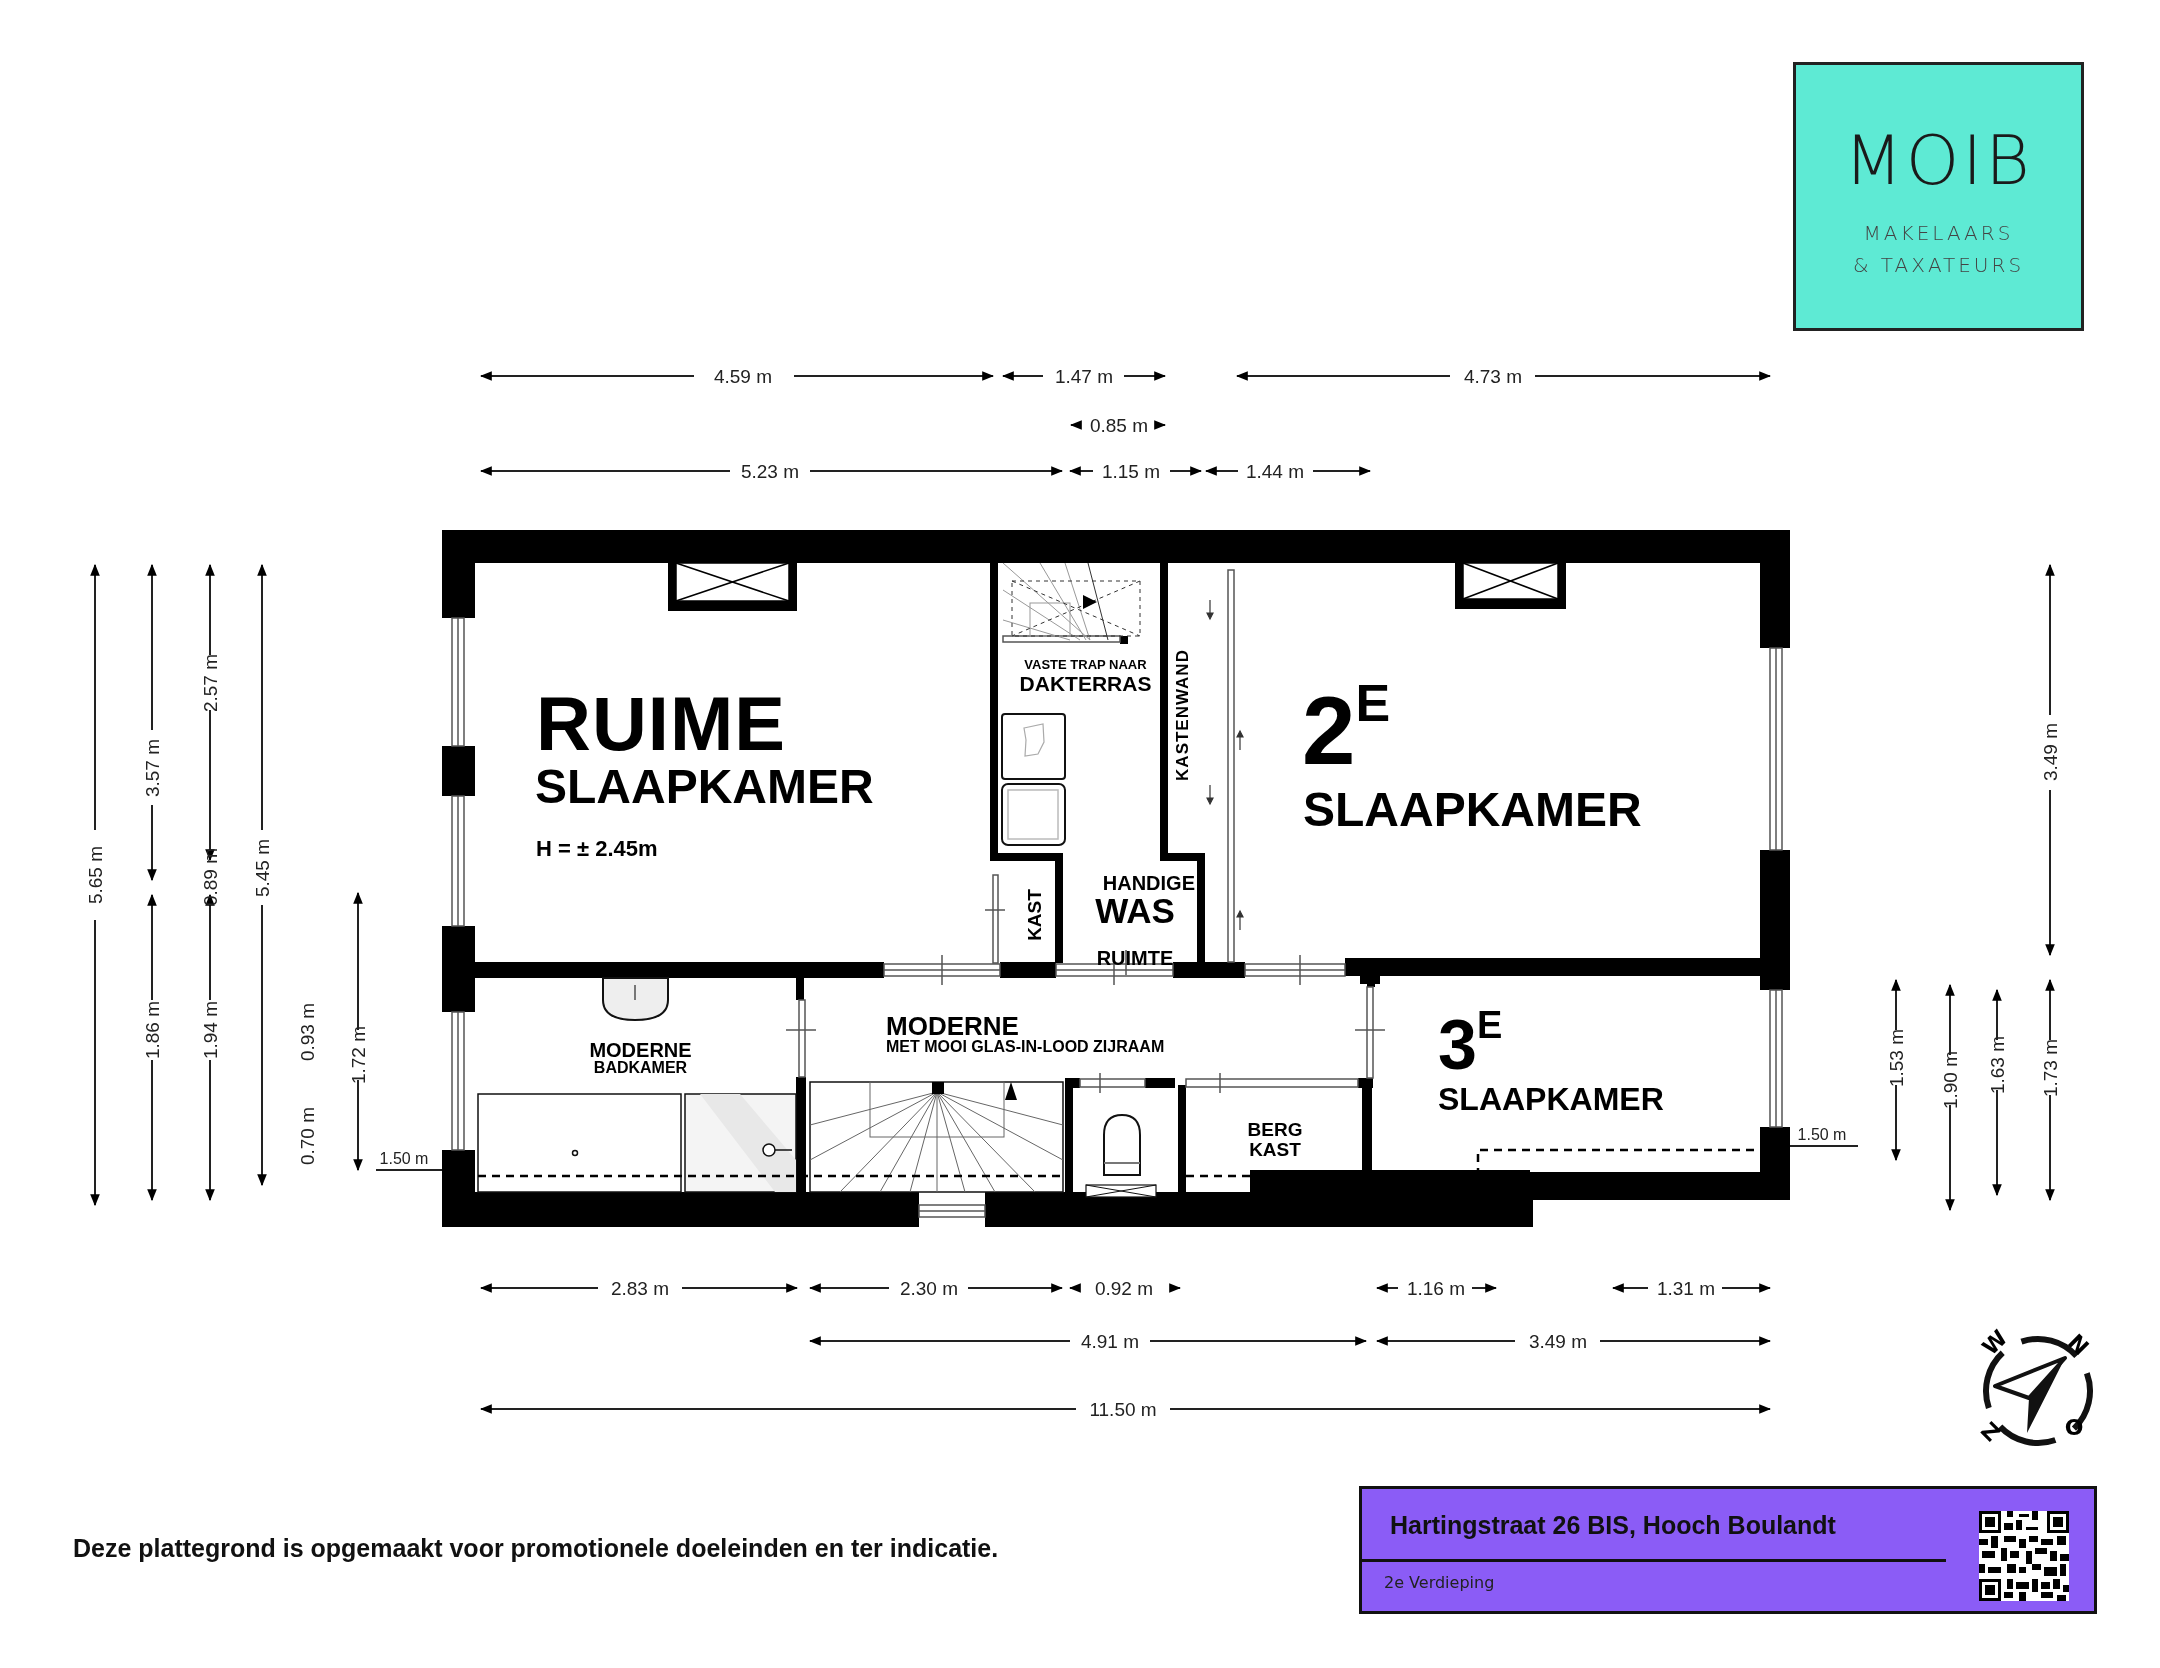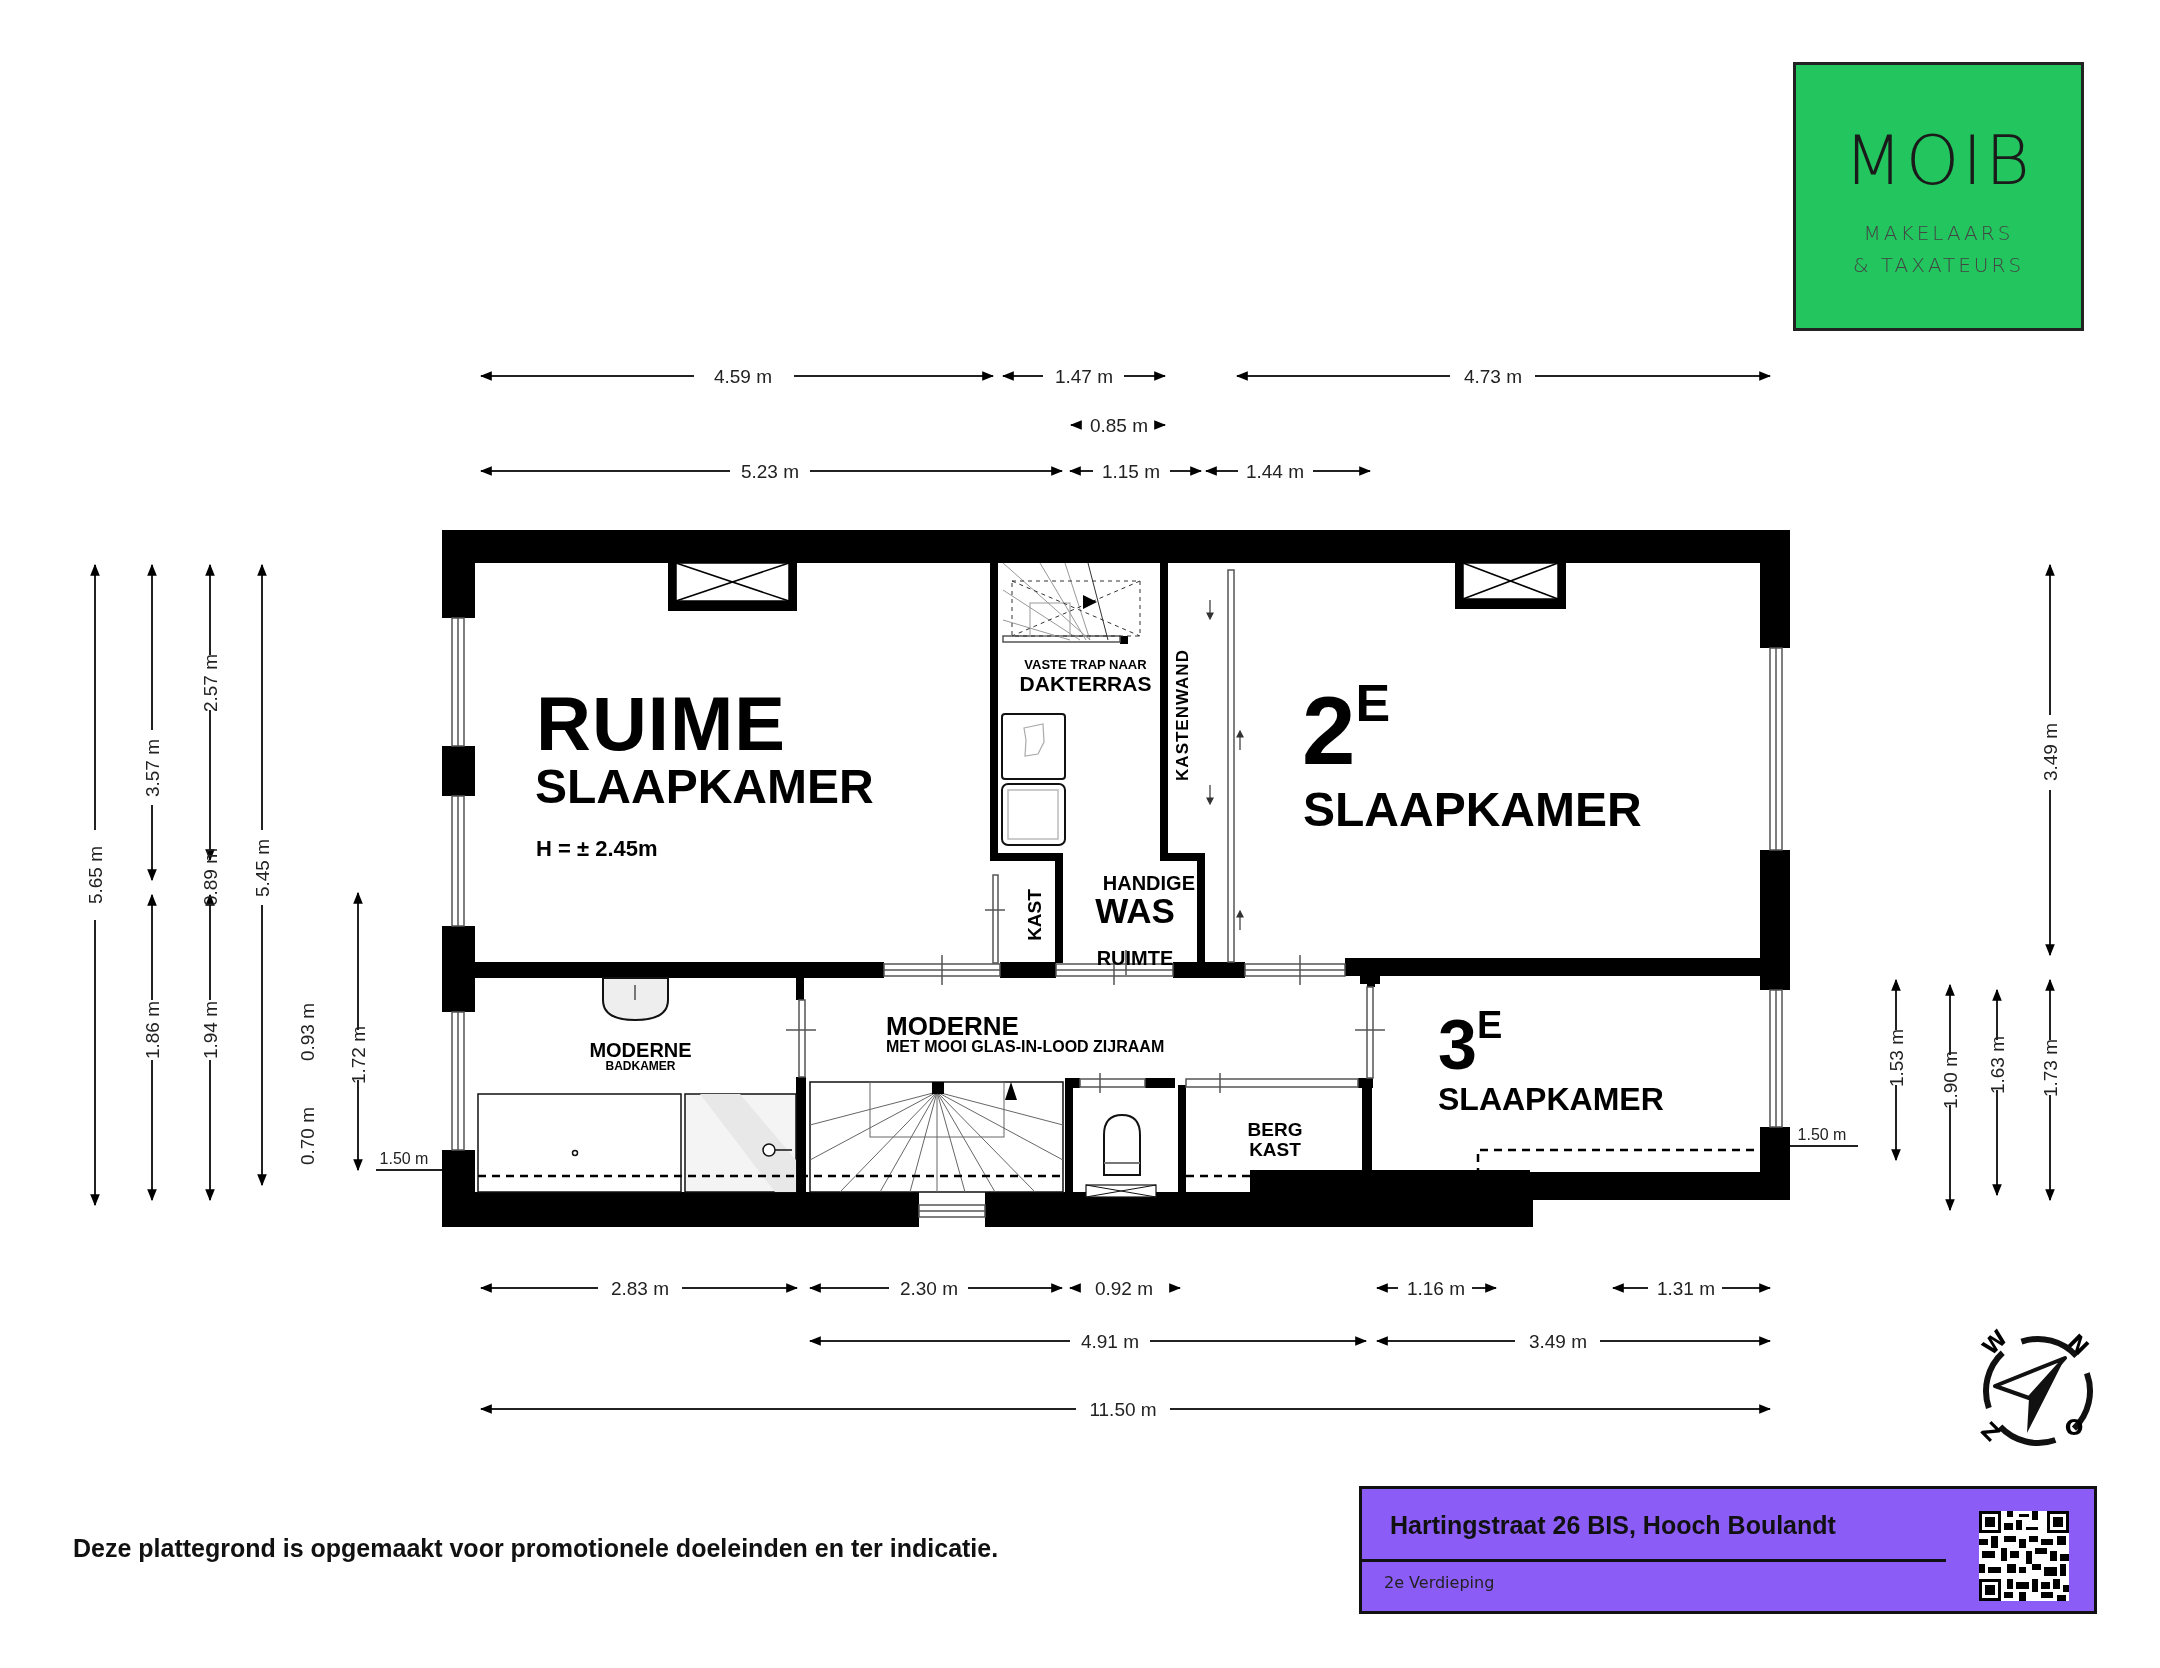--- a/index.html
+++ b/index.html
@@ -1,20 +1,20 @@
 <!DOCTYPE html>
 <html><head>
 <meta charset="utf-8">
 <style>
   html, body { margin:0; padding:0; background:#ffffff; }
   body { width:2160px; height:1668px; position:relative; overflow:hidden;
          font-family:"Liberation Sans", "DejaVu Sans", sans-serif; color:#000; }
   svg.plan { position:absolute; left:0; top:0; }
   .logo-box { position:absolute; left:1793px; top:62px; width:291px; height:269px;
-              border:3px solid #222; box-sizing:border-box; background:#22c55e; }
+              border:3px solid #222; box-sizing:border-box; background:#5eead4; }
   .logo-main { position:absolute; left:0; right:0; top:62px; text-align:center;
                font-family:"DejaVu Sans", sans-serif; font-weight:200; font-size:68px;
                letter-spacing:3px; color:#1a1a1a; line-height:1; }
   .logo-sub { position:absolute; left:0; right:0; text-align:center;
               font-family:"DejaVu Sans", sans-serif; font-weight:200; font-size:20px;
               letter-spacing:3px; color:#444; line-height:1; }
   .disclaimer { position:absolute; left:73px; top:1532px; font-weight:bold; font-size:25px;
                 line-height:33px; color:#111; }
   .info-box { position:absolute; left:1359px; top:1486px; width:738px; height:128px;
               border:3px solid #111; box-sizing:border-box; background:#8b5cf6; }
@@ -337,21 +337,21 @@
 <div style="position:absolute;left:1035px;top:915px;transform:translate(-50%,-50%) rotate(-90deg);font-weight:bold;font-size:19px;white-space:nowrap">KAST</div>
 
 <div style="position:absolute;left:1075px;top:873px;width:120px;text-align:right;font-weight:bold;font-size:20px;line-height:1">HANDIGE</div>
 <div style="position:absolute;left:1075px;top:893px;width:120px;text-align:center;font-weight:bold;font-size:35px;line-height:1">WAS</div>
 <div style="position:absolute;left:1075px;top:948px;width:120px;text-align:center;font-weight:bold;font-size:20px;line-height:1">RUIMTE</div>
 
 <div style="position:absolute;left:1302px;top:683px;font-weight:bold;font-size:96px;line-height:1"><span>2</span><span style="font-size:52px;vertical-align:top;position:relative;top:-6px">E</span></div>
 <div style="position:absolute;left:1303px;top:786px;font-weight:bold;font-size:48px;line-height:1">SLAAPKAMER</div>
 
 <div style="position:absolute;left:573px;top:1040px;width:135px;text-align:center;font-weight:bold;font-size:20px;line-height:1">MODERNE</div>
-<div style="position:absolute;left:573px;top:1060px;width:135px;text-align:center;font-weight:bold;font-size:12px;line-height:1">BADKAMER</div>
+<div style="position:absolute;left:573px;top:1060px;width:135px;text-align:center;font-weight:bold;font-size:16px;line-height:1">BADKAMER</div>
 
 <div style="position:absolute;left:886px;top:1013px;font-weight:bold;font-size:26px;line-height:1">MODERNE</div>
 <div style="position:absolute;left:886px;top:1039px;font-weight:bold;font-size:16px;line-height:1">MET MOOI GLAS-IN-LOOD ZIJRAAM</div>
 
 <div style="position:absolute;left:1225px;top:1120px;width:100px;text-align:center;font-weight:bold;font-size:19px;line-height:1.05">
     <div>BERG</div>
     <div>KAST</div>
   </div>
 
 <div style="position:absolute;left:1438px;top:1010px;font-weight:bold;font-size:70px;line-height:1"><span>3</span><span style="font-size:38px;vertical-align:top;position:relative;top:-4px">E</span></div>

